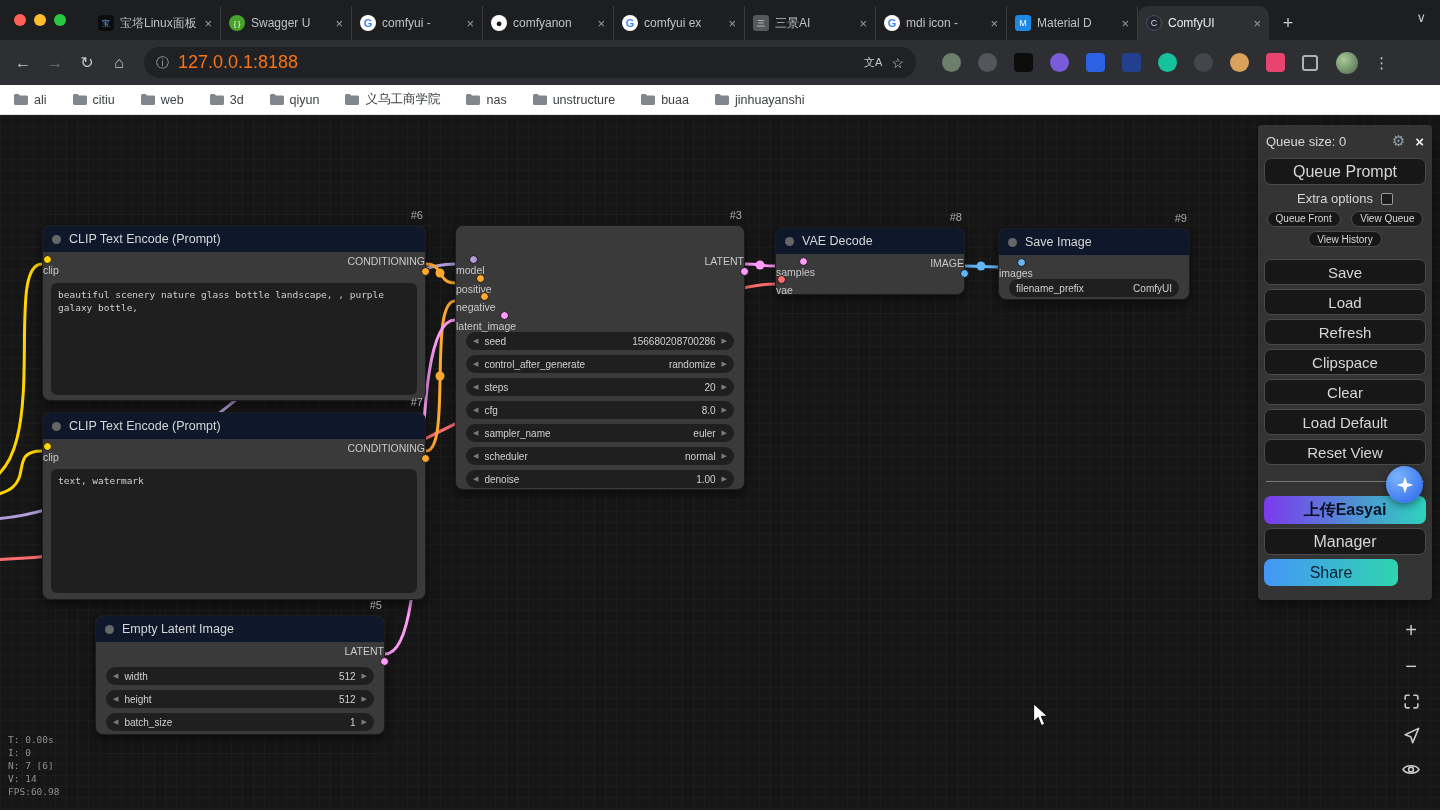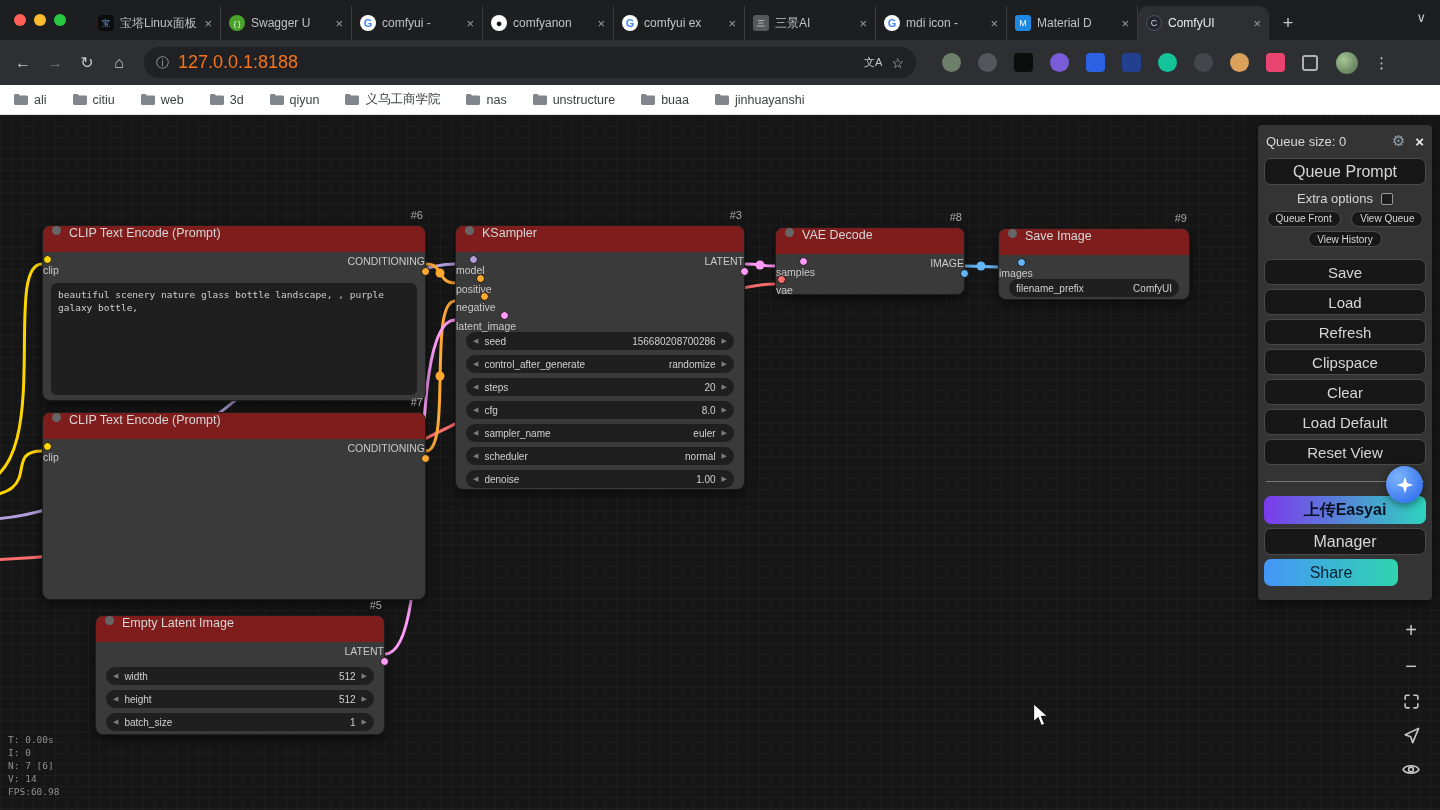--- a/index.html
+++ b/index.html
@@ -56,21 +56,21 @@
     background-color:#161616;
     background-image:
       linear-gradient(rgba(255,255,255,0.028) 1px, transparent 1px),
       linear-gradient(90deg, rgba(255,255,255,0.028) 1px, transparent 1px);
     background-size:11px 11px; overflow:hidden; }
   .wires { position:absolute; left:0; top:0; z-index:1; }
   .wires path { fill:none; stroke-width:3; }
 
   .node { position:absolute; z-index:2; background:#3a3a3a; border:1px solid #1c1c1c; border-radius:8px;
           box-shadow:0 4px 12px rgba(0,0,0,.55); }
-  .ntitle { height:26px; background:#7f1d1d; border-radius:7px 7px 0 0; display:flex; align-items:flex-start;
+  .ntitle { height:26px; background:#0f172a; border-radius:7px 7px 0 0; display:flex; align-items:center;
             padding-left:9px; gap:8px; color:#d6d6d6; font-size:12.5px; }
   .cdot { width:9px; height:9px; border-radius:50%; background:#666; flex:0 0 9px; }
   .nbadge { position:absolute; top:-17px; right:2px; color:#a9a9a9; font-size:11px; }
   .prow { position:absolute; left:0; right:0; height:14px; display:flex; align-items:center;
           justify-content:space-between; font-size:10.5px; color:#c9c9c9; z-index:3; }
   .pside { display:flex; align-items:flex-end;flex-direction:column; }
   .pdot { width:9px; height:9px; border-radius:50%; border:1px solid #141414; }
   .pin  { margin-left:-5px; margin-right:7px; }
   .pout { margin-right:-5px; margin-left:7px; }
   .c-model{background:#B39DDB}.c-clip{background:#FFD500}.c-cond{background:#FFA931}
@@ -317,28 +317,25 @@
       <div class="prow" style="top:32px;">
         <span class="pside">
             <span class="pdot pin c-clip"></span>
             <span>clip</span>
           </span>
         <span class="pside">
             <span>CONDITIONING</span>
             <span class="pdot pout c-cond"></span>
           </span>
       </div>
+      <div class="ntext" style="top:56px; height:124px;">text, watermark</div>
     </div>
 
     <div class="node" style="left:455px; top:110px; width:290px; height:265px;">
       <div class="nbadge">#3</div>
-      <div class="ntitle">
-        <span class="cdot"></span>
-        <span>KSampler</span>
-      </div>
       <div class="prow" style="top:32px;">
         <span class="pside">
             <span class="pdot pin c-model"></span>
             <span>model</span>
           </span>
         <span class="pside">
             <span>LATENT</span>
             <span class="pdot pout c-latent"></span>
           </span>
       </div>

